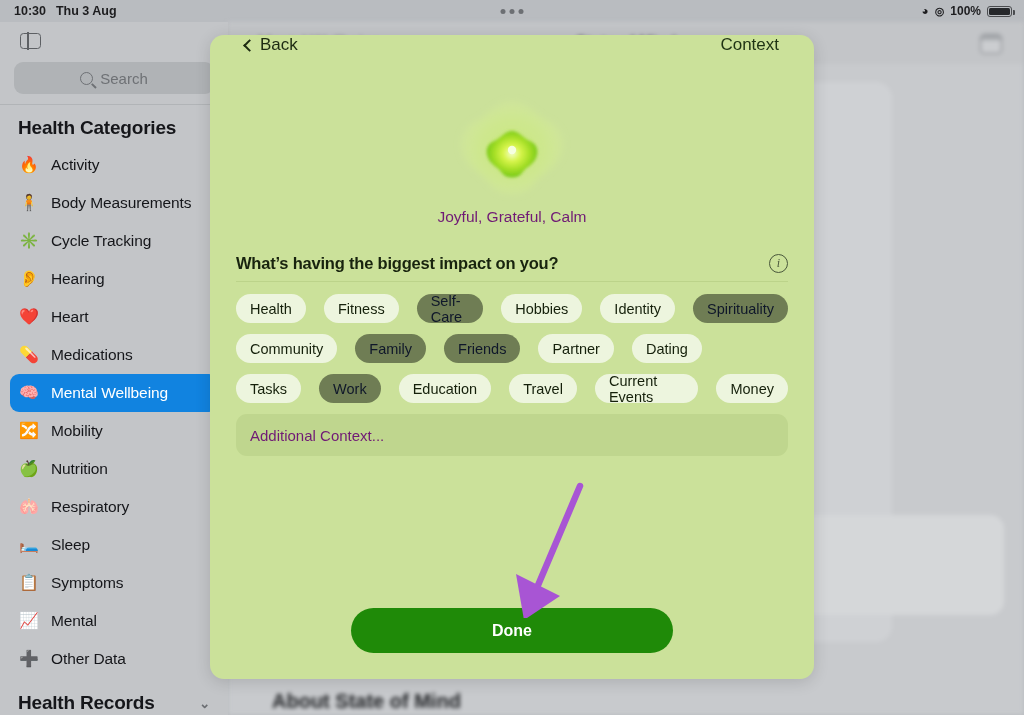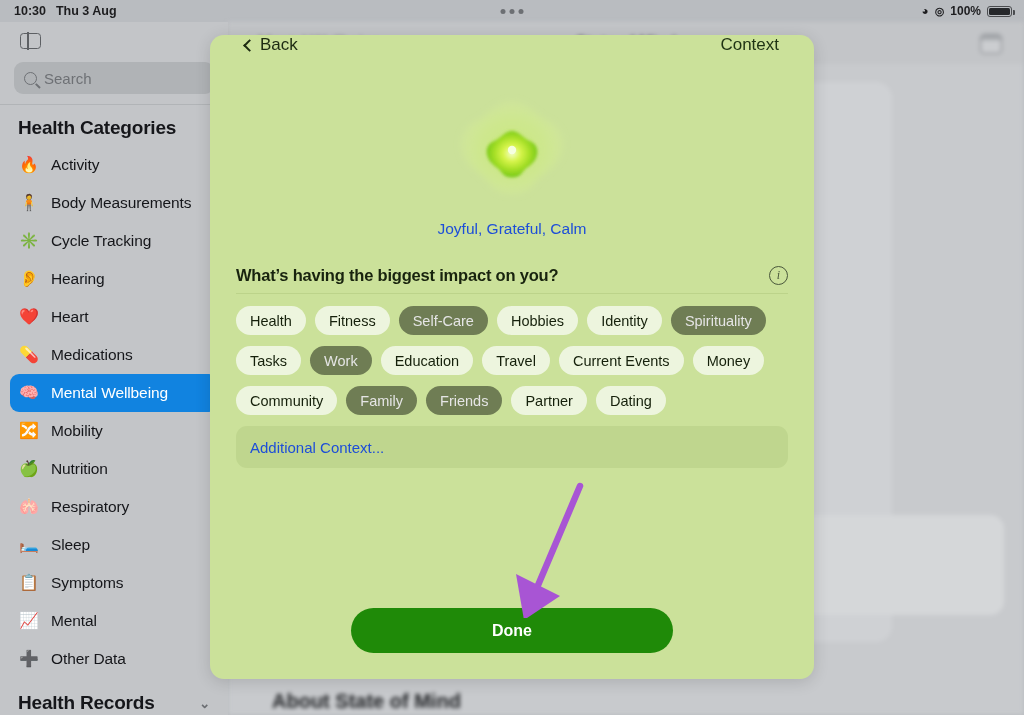--- a/index.html
+++ b/index.html
@@ -46,21 +46,21 @@
   .sb-toolbar { height: 38px; display: flex; align-items: center; padding-left: 20px; }
   .panel-ic {
     width: 21px; height: 16px; border: 1.6px solid #5d6064; border-radius: 3.5px;
     position: relative;
   }
   .panel-ic::before {
     content:""; position:absolute; left:6px; top:-1.6px; bottom:-1.6px; width:1.6px; background:#5d6064;
   }
   .search-box {
     margin: 2px 14px 0 14px; height: 32px; border-radius: 9px;
-    background: #b0b3b6; display: flex; align-items: center; padding: 0 10px; gap: 7px;
+    background: #b0b3b6; display: flex; align-items: center; padding: 0 10px; gap: 7px; justify-content: center;
   }
   .search-ic { width: 13px; height: 13px; border: 1.7px solid #6e7175; border-radius: 50%; position: relative; flex: none;}
   .search-ic::after { content:""; position:absolute; right:-5px; bottom:-3px; width:6px; height:1.7px; background:#6e7175; transform: rotate(45deg);}
   .search-ph { font-size: 15px; color: #6e7175; }
 
   .sb-divider { height: 1px; background: #b1b4b7; margin: 10px 0 0 0; }
 
   .sb-title {
     font-size: 19px; font-weight: bold; color: #15161a;
     padding: 12px 0 7px 18px; letter-spacing: -0.2px;
@@ -124,49 +124,49 @@
   .back-btn { display: flex; align-items: center; gap: 5px; font-size: 17px; color: #1d2b12; }
   .chev-l {
     width: 9px; height: 9px; border-left: 2.2px solid #1d2b12; border-bottom: 2.2px solid #1d2b12;
     transform: rotate(45deg); display:inline-block; margin-right: 1px;
   }
   .cancel-btn { font-size: 17px; color: #1f3314; }
 
   .mood-wrap { display: flex; flex-direction: column; align-items: center; margin-top: 6px; }
   .blob-holder { width: 126px; height: 112px; position: relative; }
   .mood-title { font-size: 20px; font-weight: bold; color: #16200d; margin-top: 12px; letter-spacing: -0.2px;}
-  .mood-sub { font-size: 15.5px; color: #1d4ed8; margin-top: 15px; }
+  .mood-sub { font-size: 15.5px; color: #701a75; margin-top: 3px; }
 
   .q-row {
     display: flex; align-items: center; justify-content: space-between;
     margin: 28px 26px 0 26px;
   }
   .q-text { font-size: 16.5px; font-weight: bold; color: #18230e; letter-spacing: -0.2px;}
   .info-ic {
     width: 19px; height: 19px; border-radius: 50%; border: 1.4px solid #49573b;
     display: flex; align-items: center; justify-content: center;
     font-size: 12px; font-style: italic; font-family: "Liberation Serif", serif; color: #49573b;
   }
   .q-divider { height: 1px; background: #bcd38a; margin: 8px 26px 0 26px; }
 
   .chips { margin: 12px 26px 0 26px; }
-  .chip-row { display: flex; gap: 9px; margin-bottom: 11px; }
+  .chip-row { display: flex; gap: 18px; margin-bottom: 11px; }
   .chip {
     height: 29px; padding: 0 14px; border-radius: 15px;
     display: flex; align-items: center; justify-content: center;
     font-size: 14.5px; color: #15200b;
     background: #edf5de;
   }
-  .chip.sel { background: #6f7d54; color: #e5e5e5; text-align: center; }
+  .chip.sel { background: #6f7d54; color: #0f172a; }
 
   .ctx-field {
     margin: 6px 26px 0 26px; height: 42px; border-radius: 11px;
     background: #bfd68e; display: flex; align-items: center; padding: 0 14px;
   }
-  .ctx-ph { font-size: 15px; color: #1d4ed8; }
+  .ctx-ph { font-size: 15px; color: #701a75; }
 
   .done-wrap { position: absolute; left: 0; right: 0; bottom: 26px; display: flex; justify-content: center;}
   .done-btn {
     width: 322px; height: 45px; border-radius: 23px; background: #1f8a08;
     color: #fff; font-size: 16px; font-weight: bold;
     display: flex; align-items: center; justify-content: center;
   }
 
   
   .arrow { position: absolute; left: 498px; top: 478px; z-index: 30; }
@@ -335,34 +335,34 @@
     <div class="chips">
       <div class="chip-row">
         <div class="chip">Health</div>
         <div class="chip">Fitness</div>
         <div class="chip sel">Self-Care</div>
         <div class="chip">Hobbies</div>
         <div class="chip">Identity</div>
         <div class="chip sel">Spirituality</div>
       </div>
       <div class="chip-row">
+        <div class="chip">Community</div>
+        <div class="chip sel">Family</div>
+        <div class="chip sel">Friends</div>
+        <div class="chip">Partner</div>
+        <div class="chip">Dating</div>
+      </div>
+      <div class="chip-row">
         <div class="chip">Tasks</div>
         <div class="chip sel">Work</div>
         <div class="chip">Education</div>
         <div class="chip">Travel</div>
         <div class="chip">Current Events</div>
         <div class="chip">Money</div>
       </div>
-      <div class="chip-row">
-        <div class="chip">Community</div>
-        <div class="chip sel">Family</div>
-        <div class="chip sel">Friends</div>
-        <div class="chip">Partner</div>
-        <div class="chip">Dating</div>
-      </div>
     </div>
 
     <div class="ctx-field">
       <span class="ctx-ph">Additional Context...</span>
     </div>
 
     <div class="done-wrap">
       <div class="done-btn">Done</div>
     </div>
   </div>

